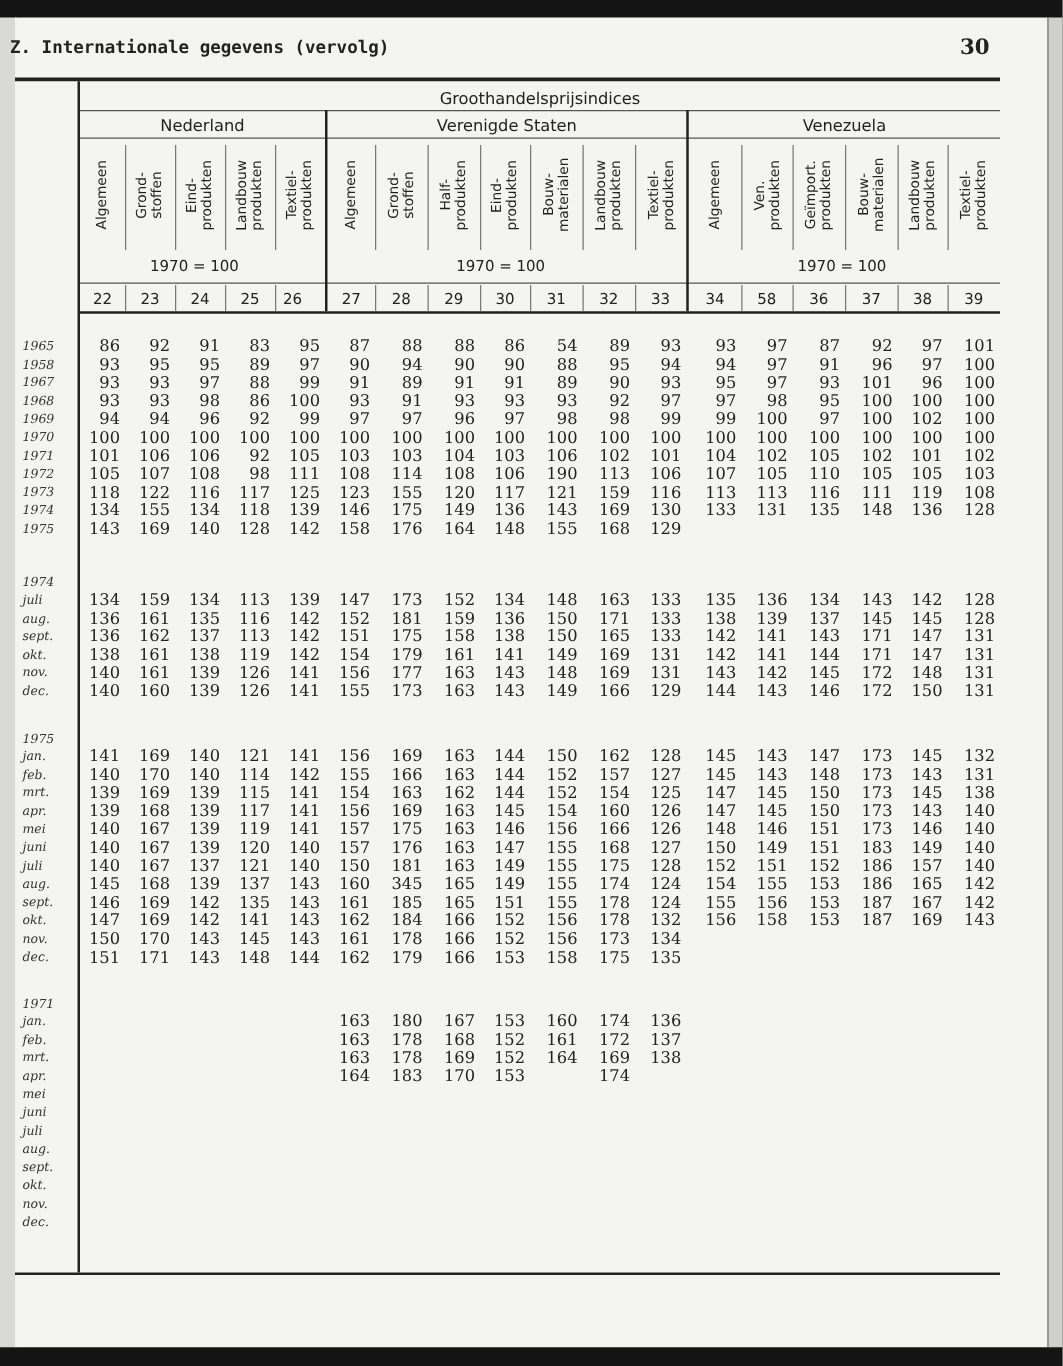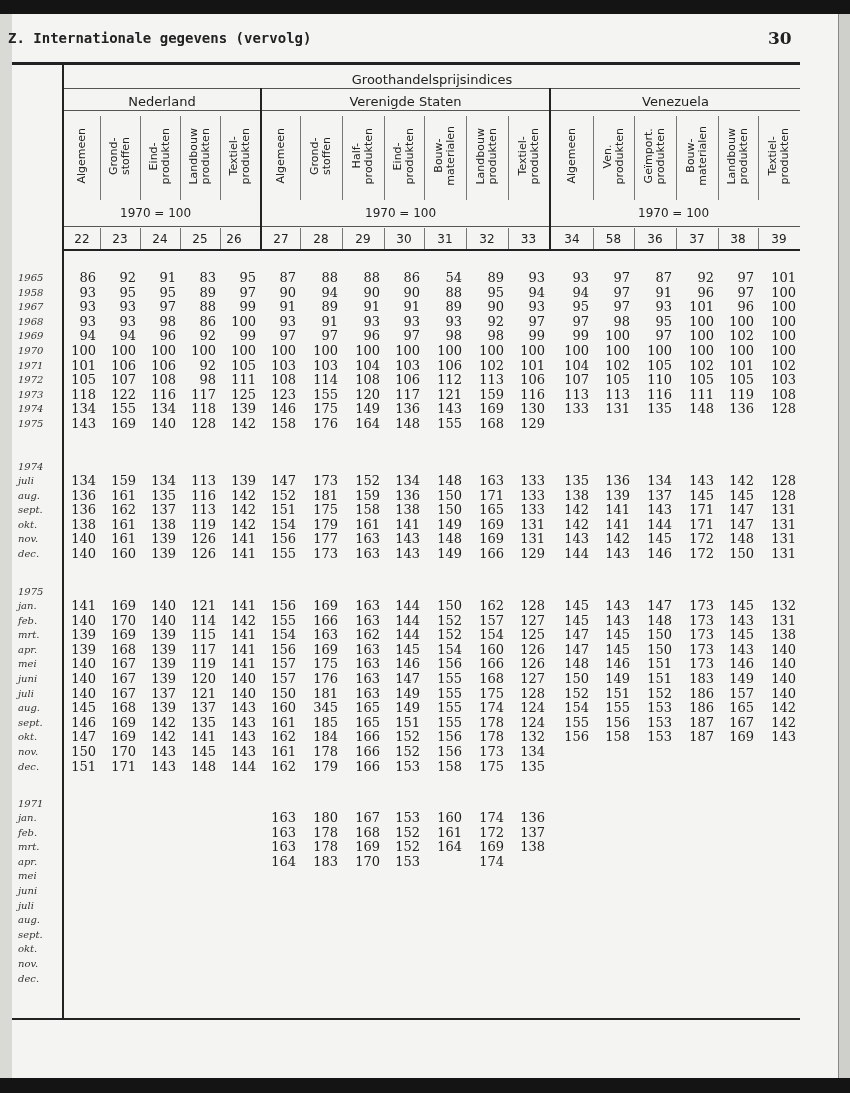--- a/index.html
+++ b/index.html
@@ -311,21 +311,21 @@
     <div class="rowlbl" style="top: 374.2px;">1972</div>
     <div class="cell" style="left: 62px; top: 372.2px;">105</div>
     <div class="cell" style="left: 102px; top: 372.2px;">107</div>
     <div class="cell" style="left: 142px; top: 372.2px;">108</div>
     <div class="cell" style="left: 182px; top: 372.2px;">98</div>
     <div class="cell" style="left: 222px; top: 372.2px;">111</div>
     <div class="cell" style="left: 262px; top: 372.2px;">108</div>
     <div class="cell" style="left: 304px; top: 372.2px;">114</div>
     <div class="cell" style="left: 346px; top: 372.2px;">108</div>
     <div class="cell" style="left: 386px; top: 372.2px;">106</div>
-    <div class="cell" style="left: 428px; top: 372.2px;">112</div>
+    <div class="cell" style="left: 428px; top: 372.2px;">190</div>
     <div class="cell" style="left: 470px; top: 372.2px;">113</div>
     <div class="cell" style="left: 511px; top: 372.2px;">106</div>
     <div class="cell" style="left: 555px; top: 372.2px;">107</div>
     <div class="cell" style="left: 596px; top: 372.2px;">105</div>
     <div class="cell" style="left: 638px; top: 372.2px;">110</div>
     <div class="cell" style="left: 680px; top: 372.2px;">105</div>
     <div class="cell" style="left: 720px; top: 372.2px;">105</div>
     <div class="cell" style="left: 762px; top: 372.2px;">103</div>
     <div class="rowlbl" style="top: 388.8px;">1973</div>
     <div class="cell" style="left: 62px; top: 386.8px;">118</div>

